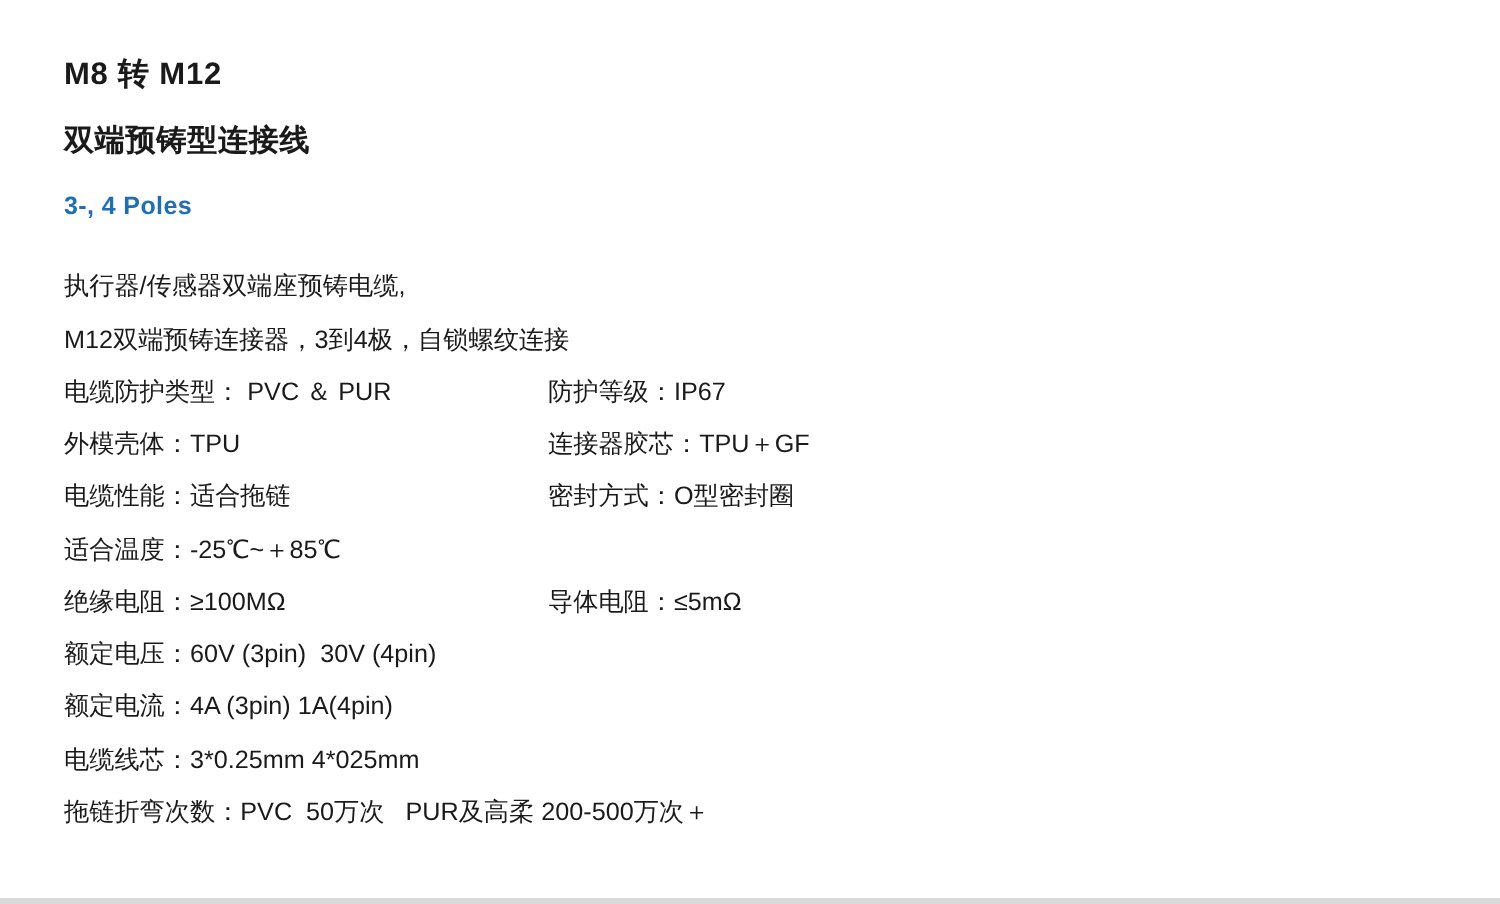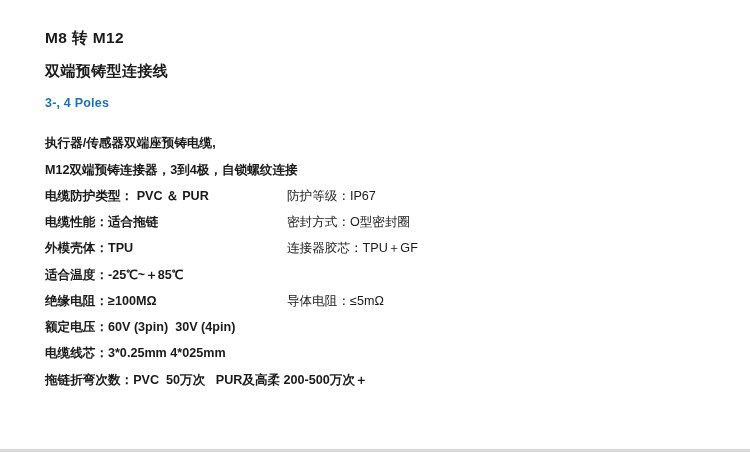--- a/index.html
+++ b/index.html
@@ -12,21 +12,21 @@
     background: #ffffff;
     font-family: "Liberation Sans", sans-serif;
     color: #231f20;
     overflow: hidden;
   }
   .page {
     position: relative;
     width: 666px;
     height: 452px;
     box-sizing: border-box;
-    padding: 26px 0 0 45px;
+    padding: 26px 0 0 32px;
   }
   .title-block {
     margin-bottom: 14px;
   }
   .title-line {
     font-size: 15.5px;
     font-weight: bold;
     letter-spacing: 0.4px;
     line-height: 1.55;
     color: #1a1a1a;
@@ -49,21 +49,20 @@
   }
   .spec-row {
     display: flex;
     align-items: baseline;
     margin-bottom: 8px;
     white-space: pre;
   }
   .spec-row .col-left {
     flex: 0 0 auto;
     min-width: 218px;
-    font-weight: bold;
   }
   .spec-row .col-right {
     flex: 0 0 auto;
     margin-left: 24px;
   }
   .spec-row.single .col-left {
     min-width: 0;
   }
   .footer-rule {
     position: absolute;
@@ -97,44 +96,48 @@
       <span class="col-left">M12双端预铸连接器，3到4极，自锁螺纹连接</span>
       <span class="col-right"></span>
     </div>
 
     <div class="spec-row">
       <span class="col-left">电缆防护类型： PVC ＆ PUR</span>
       <span class="col-right">防护等级：IP67</span>
     </div>
 
     <div class="spec-row">
-      <span class="col-left">电缆性能：适合拖链</span>
-      <span class="col-right">密封方式：O型密封圈</span>
+      <span class="col-left">外模壳体：TPU</span>
+      <span class="col-right">连接器胶芯：TPU＋GF</span>
     </div>
 
     <div class="spec-row">
-      <span class="col-left">外模壳体：TPU</span>
-      <span class="col-right">连接器胶芯：TPU＋GF</span>
+      <span class="col-left">电缆性能：适合拖链</span>
+      <span class="col-right">密封方式：O型密封圈</span>
     </div>
 
 
     <div class="spec-row">
       <span class="col-left">适合温度：-25℃~＋85℃</span>
     </div>
 
     <div class="spec-row">
       <span class="col-left">绝缘电阻：≥100MΩ</span>
       <span class="col-right">导体电阻：≤5mΩ</span>
     </div>
 
     <div class="spec-row single">
       <span class="col-left">额定电压：60V (3pin)  30V (4pin)</span>
       <span class="col-right"></span>
     </div>
 
+    <div class="spec-row single">
+      <span class="col-left">额定电流：4A (3pin) 1A(4pin)</span>
+      <span class="col-right"></span>
+    </div>
 
     <div class="spec-row single">
       <span class="col-left">电缆线芯：3*0.25mm 4*025mm</span>
       <span class="col-right"></span>
     </div>
 
     <div class="spec-row single">
       <span class="col-left">拖链折弯次数：PVC  50万次   PUR及高柔 200-500万次＋</span>
       <span class="col-right"></span>
     </div>

